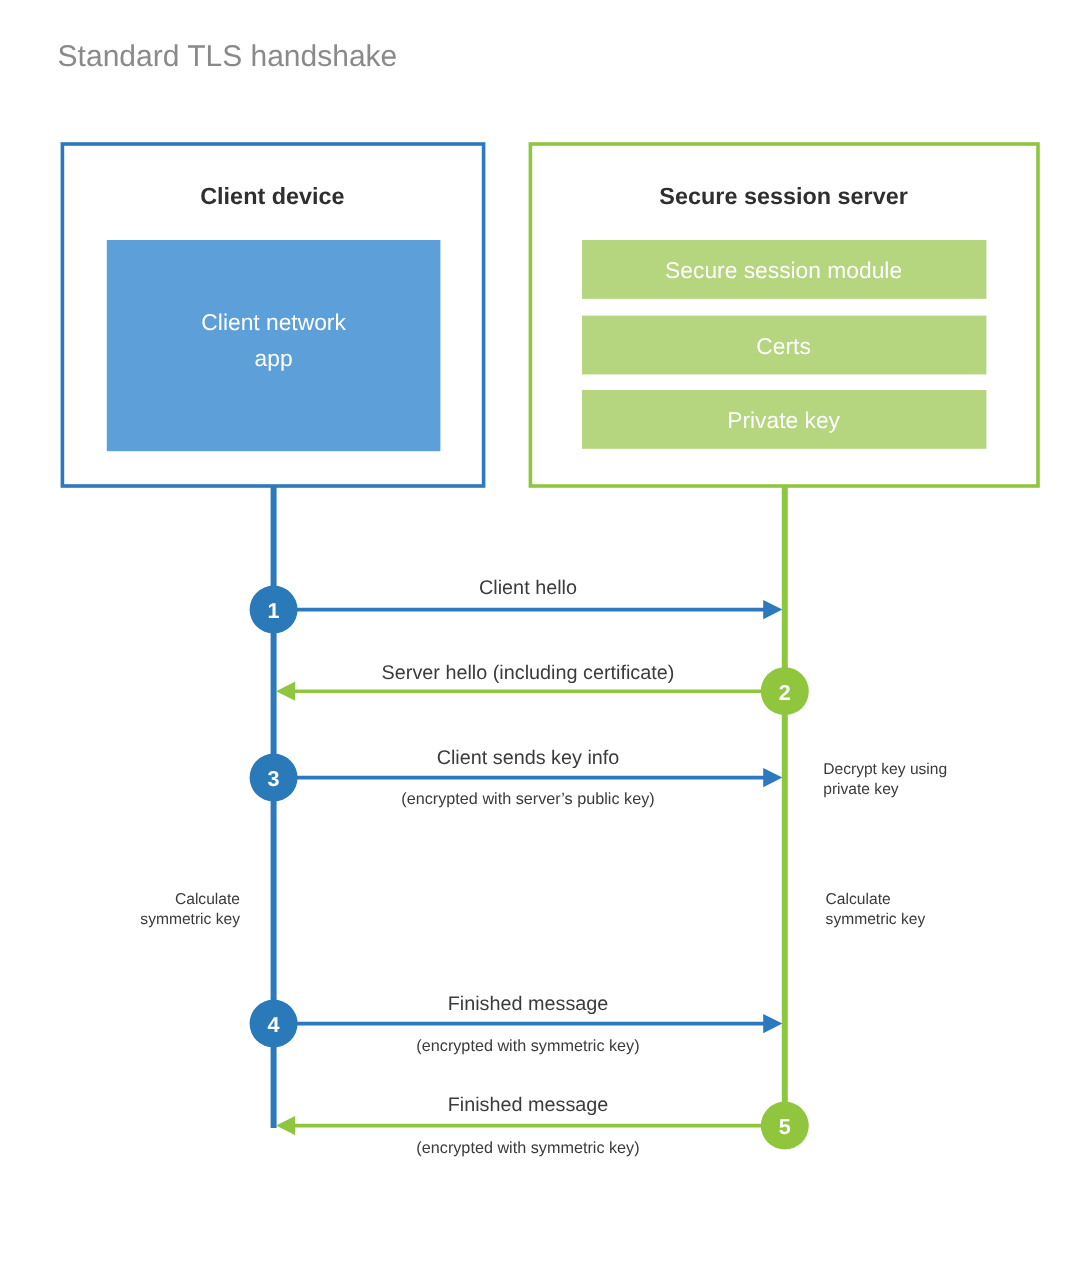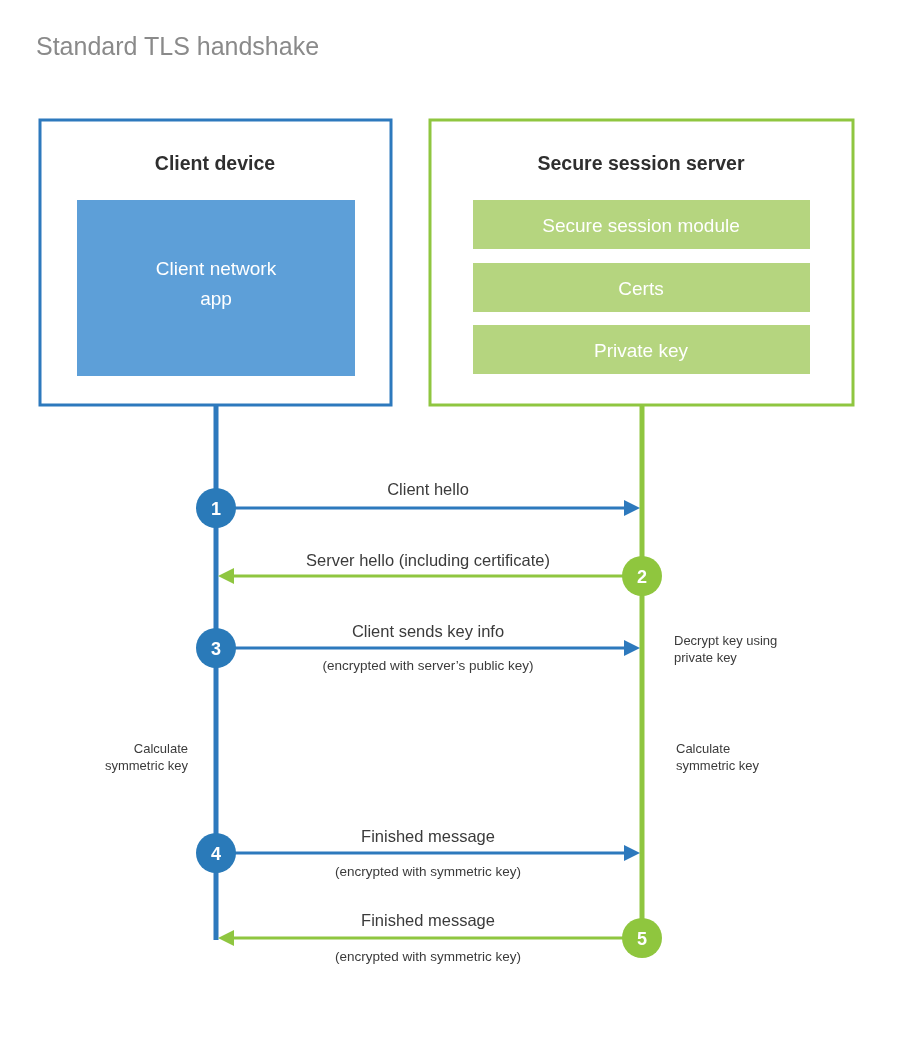--- a/index.html
+++ b/index.html
@@ -9,21 +9,21 @@
   }
   body {
     width: 900px;
     height: 1058px;
     font-family: "Liberation Sans", sans-serif;
     position: relative;
     overflow: hidden;
   }
   #diagram-root {
     position: absolute;
-    left: 0; top: 0;
+    left: 12px; top: 0;
     width: 736px;
     height: 1058px;
   }
   svg { display: block; }
 
   .page-title {
     font-size: 25px;
     fill: #8a8a8a;
     font-weight: 400;
   }

